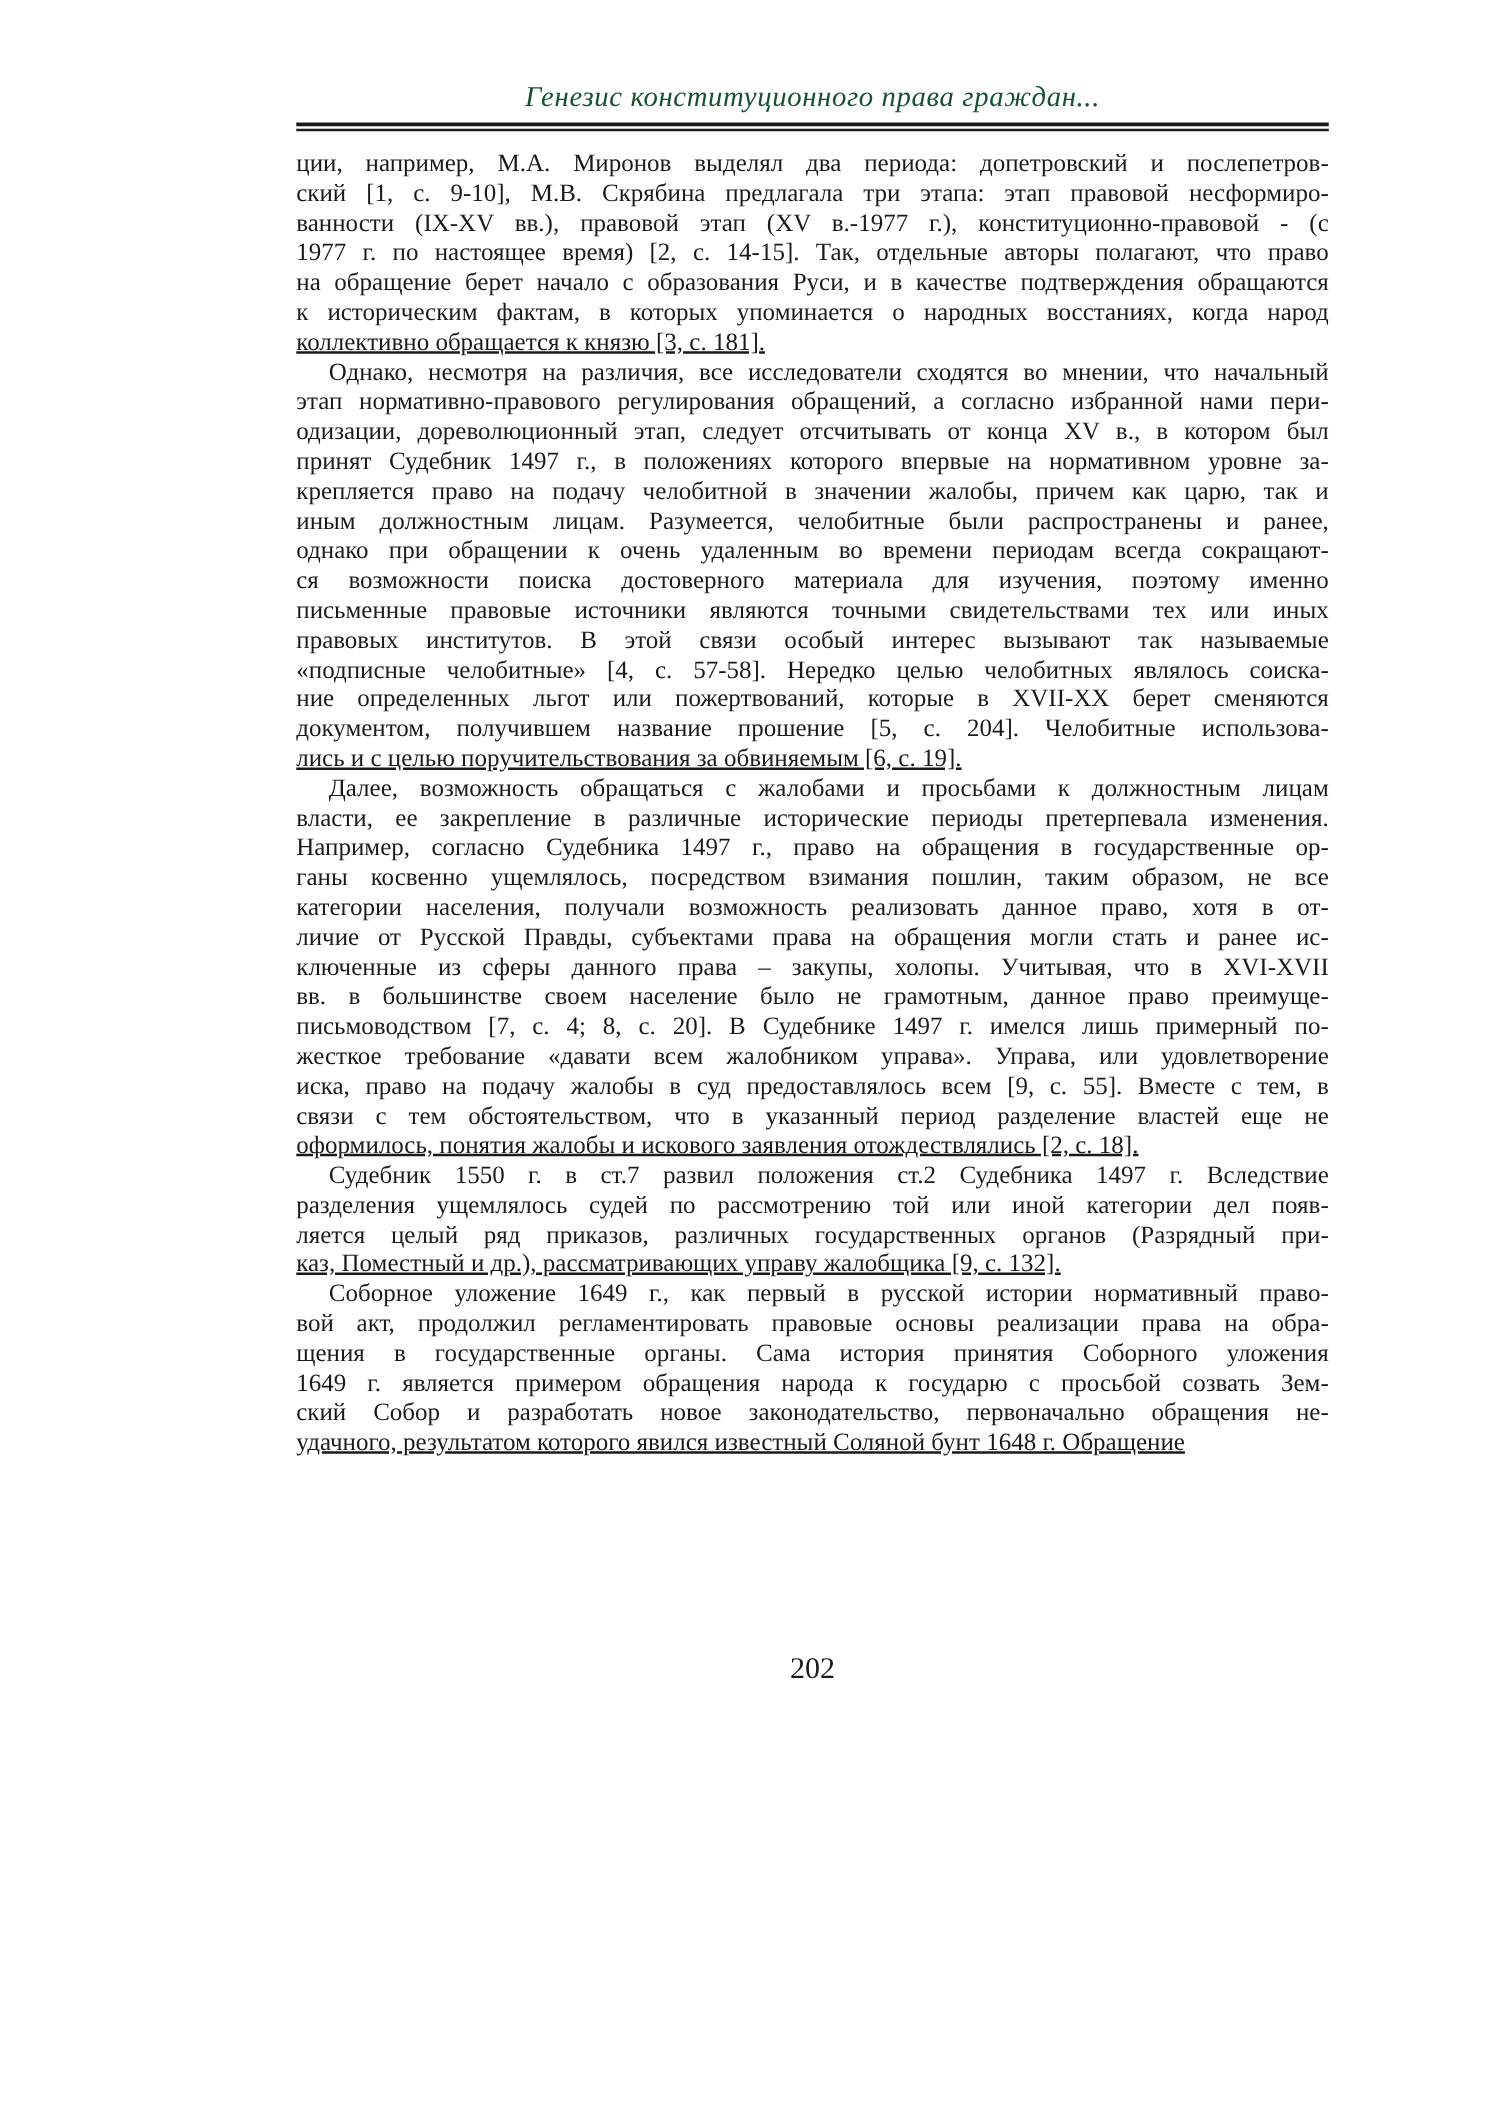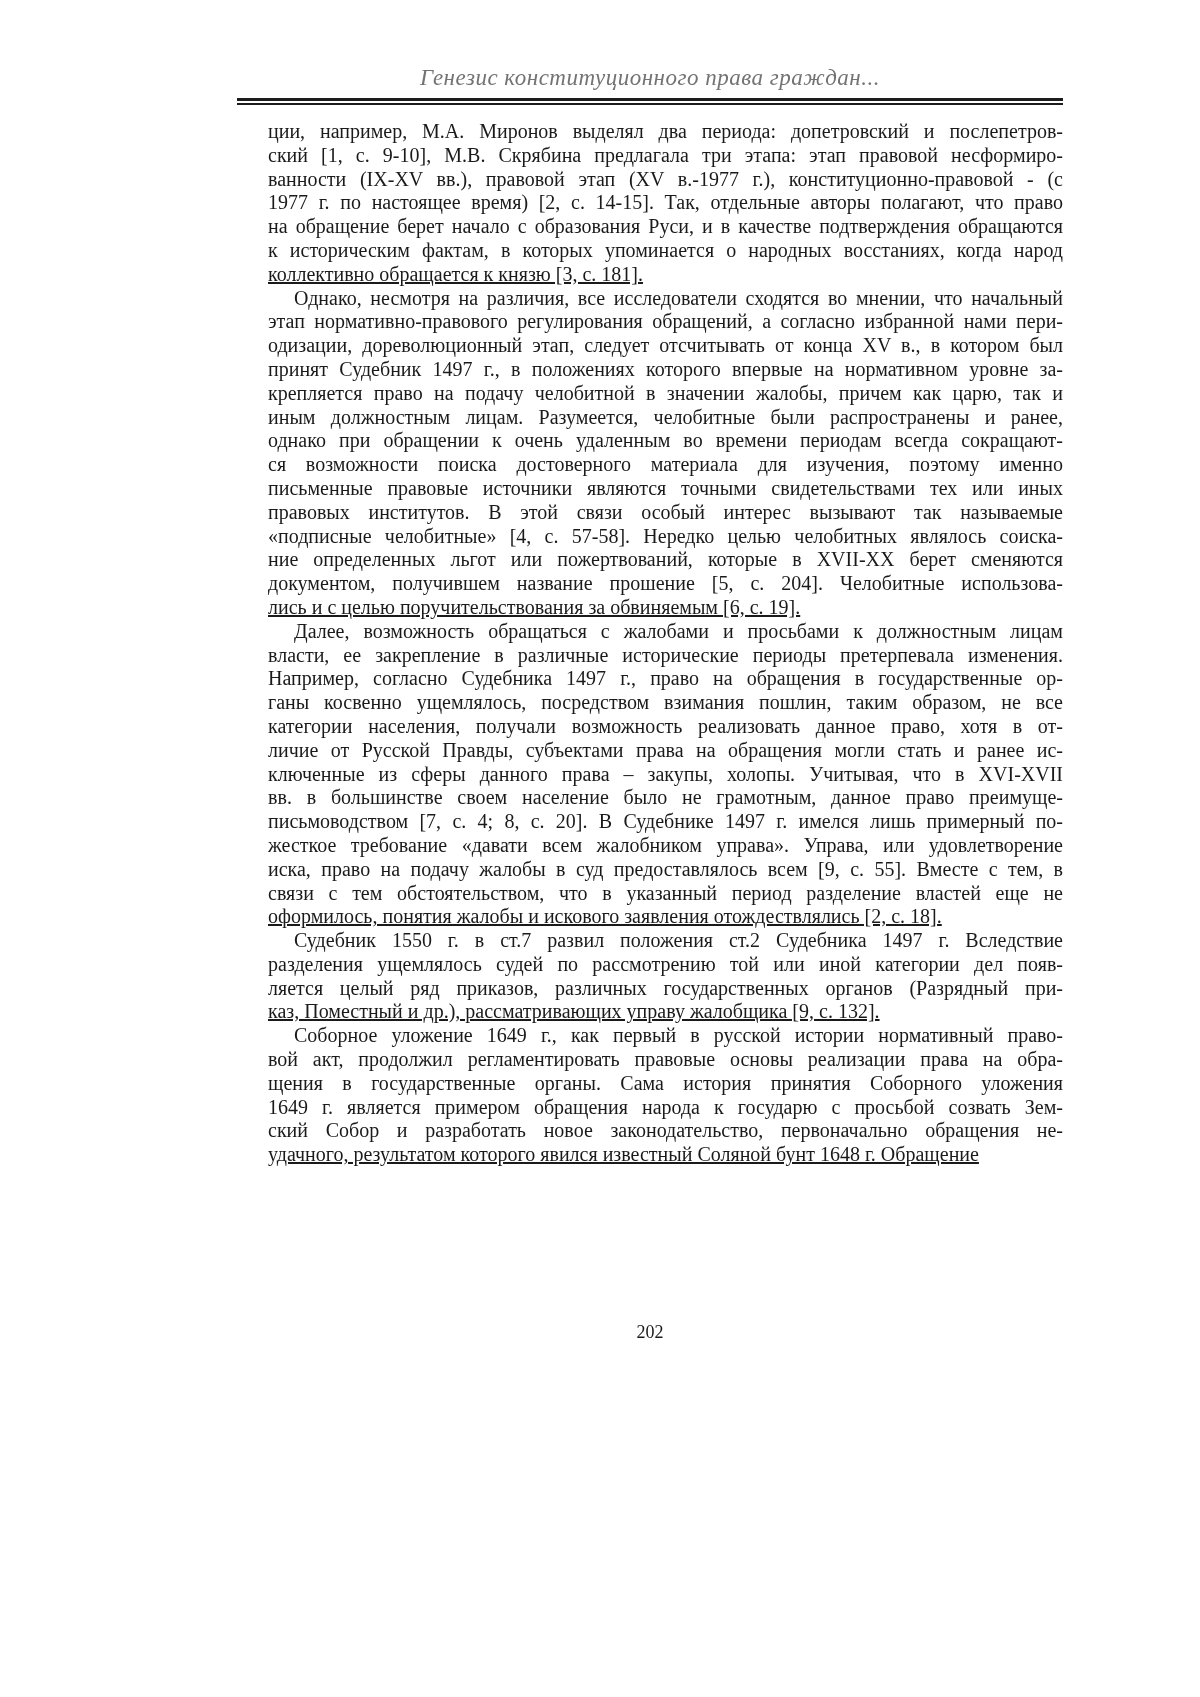--- a/index.html
+++ b/index.html
@@ -21,57 +21,56 @@
     left: 237px;
     top: 64px;
     width: 826px;
   }
   .running-title {
     text-align: center;
     font-style: italic;
     font-size: 23px;
     line-height: 28px;
     letter-spacing: 0.5px;
-    color: #737373;
+    color: #14532d;
     padding-bottom: 6px;
   }
   .rule-thick {
     height: 0;
     border-top: 3px solid #1c1c1c;
     margin-bottom: 2px;
   }
   .rule-thin {
     height: 0;
     border-top: 2px solid #1c1c1c;
   }
   .body-text {
     margin-top: 15px;
     font-size: 20px;
     line-height: 23.8px;
-    margin-left: 31px;
   }
   .line {
     text-align: justify;
     text-align-last: justify;
     white-space: normal;
   }
   .line.last {
     text-align-last: left;
     text-decoration: underline;
   }
   .para.indent .line:first-child {
     text-indent: 26px;
   }
   .page-number {
     position: absolute;
     left: 237px;
     width: 826px;
     top: 1322px;
     text-align: center;
-    font-size: 18px;
+    font-size: 24px;
     color: #1a1a1a;
   }
 </style>
 </head>
 <body>
 
 <div class="page">
   <div class="text-block">
     <div class="running-title">Генезис конституционного права граждан...</div>
     <div class="rule-thick"></div>

